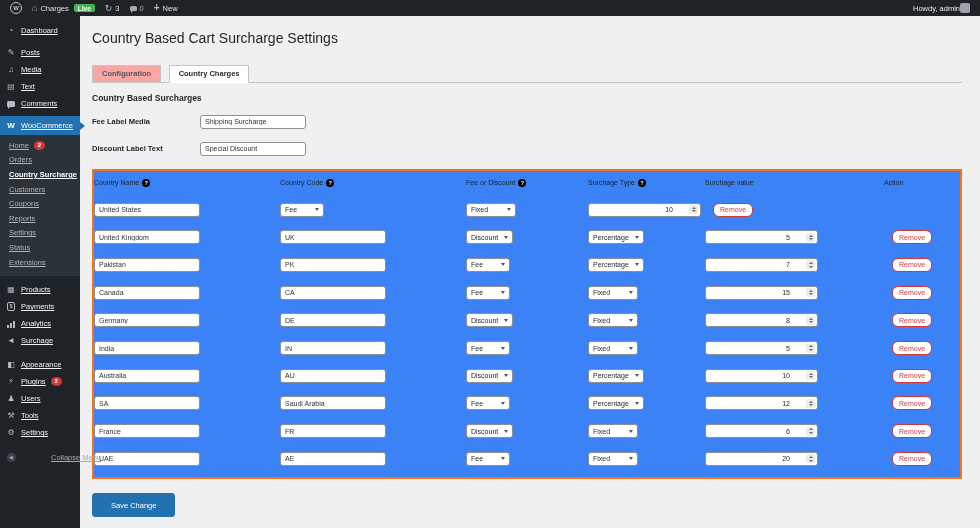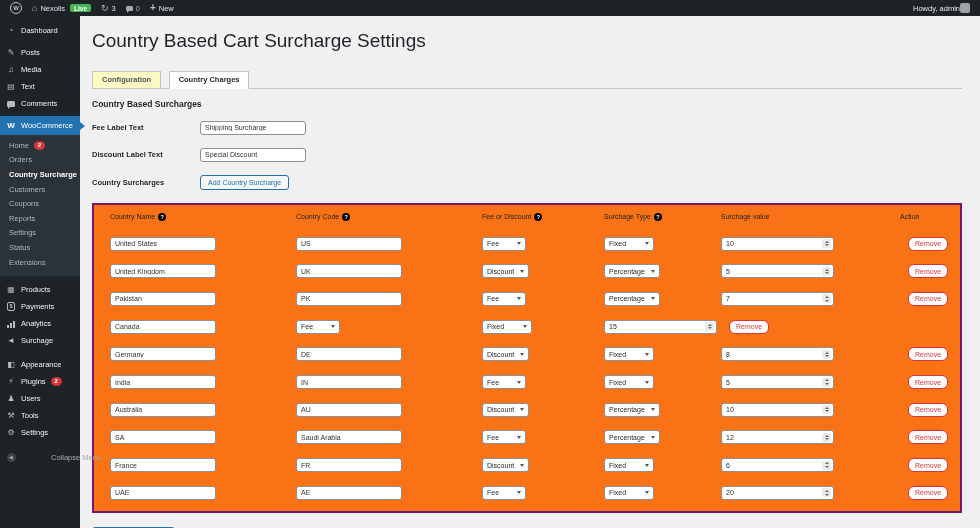--- a/index.html
+++ b/index.html
@@ -18,21 +18,21 @@
   .live{background:#46b450;color:#fff;border-radius:2px;padding:0.5px 4px;font-size:6.5px;font-weight:700;margin-left:2px;}
   .ab-right{margin-left:auto;display:inline-flex;align-items:center;color:#e8eaec;}
   .avatar{width:10px;height:10px;background:#9ca2a7;border-radius:2px;display:inline-block;}
   
   .body{display:flex;height:512px;}
   
   .sidebar{width:80px;flex-shrink:0;background:#1d2327;color:#f0f0f1;font-size:7.5px;
     padding-top:6px;overflow:visible;position:relative;z-index:3;}
   .menu{list-style:none;margin:0;padding:0;}
   .mi{display:flex;align-items:center;gap:5px;padding:4px 6px;color:#f0f0f1;position:relative;cursor:pointer;}
-  .mi .lbl{white-space:nowrap;}
+  .mi .lbl{white-space:nowrap;text-decoration:underline;}
   .ic{width:10px;display:inline-flex;justify-content:center;align-items:center;font-size:8px;
     color:#b6bcc2;flex-shrink:0;line-height:1;}
   .menu.top li:first-child{margin-bottom:5px;}
   .mi.active{background:#2271b1;color:#fff;padding-top:5px;padding-bottom:5px;margin-top:4px;}
   .mi.active .ic{color:#fff;font-weight:700;}
   .warrow{position:absolute;right:-5px;top:50%;transform:translateY(-50%);width:0;height:0;
     border-top:4px solid transparent;border-bottom:4px solid transparent;border-left:5px solid #2271b1;}
   .submenu{background:#2c3338;padding:3px 0 7px;}
   .submenu .mi{padding:2.8px 6px 2.8px 9px;color:#b0b5ba;}
   .submenu .mi.current{color:#fff;font-weight:700;}
@@ -47,71 +47,71 @@
   .bubble.sm{width:7px;height:5px;}
   .bars{display:inline-flex;align-items:flex-end;gap:1px;height:8px;}
   .bars i{width:2px;background:currentColor;display:block;}
   .bars i:nth-child(1){height:3px;}.bars i:nth-child(2){height:5px;}.bars i:nth-child(3){height:7px;}
   .paybox{font-size:5.5px;border:1px solid currentColor;border-radius:2px;padding:0 1.5px;line-height:7px;font-weight:700;}
   .woo{font-weight:700;font-size:8px;}
   .collic{width:9px;height:9px;border-radius:50%;background:#3c434a;color:#a7aaad;display:inline-flex;
     align-items:center;justify-content:center;font-size:5px;}
   
   .content{flex:1;padding:8px 18px 0 12px;position:relative;background:#f0f0f1;}
-  .page-title{font-size:19px;font-weight:500;color:#1d2327;margin:6px 0 16px;}
+  .page-title{font-size:14px;font-weight:500;color:#1d2327;margin:6px 0 16px;}
   .tabs{border-bottom:1px solid #c3c4c7;margin-bottom:9px;padding-left:0;}
   .tab{display:inline-block;padding:3.5px 9px;font-size:7.5px;font-weight:700;border:1px solid #c3c4c7;
     margin-right:3px;margin-bottom:-1px;cursor:pointer;text-decoration:none;}
-  .tab.inactive{background:#fef9c3;color:#50575e;}
+  .tab.inactive{background:#fca5a5;color:#50575e;}
   .tab.active{background:#fff;color:#1d2327;border-bottom-color:#fff;}
   .section-heading{font-size:8.5px;font-weight:700;color:#1d2327;margin:10px 0 12px;}
   .frow{display:flex;align-items:center;margin-bottom:13px;}
   .flabel{width:108px;font-size:7.5px;font-weight:700;color:#1d2327;flex-shrink:0;}
   .txt{width:96px;height:12px;font-size:7px;border:1px solid #8c8f94;border-radius:3px;padding:0 4px;
     color:#2c3338;background:#fff;font-family:inherit;}
   .add-btn{font-size:7px;color:#2271b1;background:#f6f7f7;border:1px solid #2271b1;border-radius:3px;
     padding:3px 7px;cursor:pointer;font-family:inherit;}
   
-  .redbox{border:2px solid #701a75;background:#f97316;margin-top:10px;padding:3px 6px 7px 16px;}
+  .redbox{border:2px solid #f97316;background:#3b82f6;margin-top:10px;padding:3px 6px 7px 0;}
   .sgrid{display:grid;grid-template-columns:186px 186px 122px 117px 179px 1fr;align-items:center;}
   .th{font-size:7px;color:#1d2327;padding:5px 0 7px;display:flex;align-items:center;gap:3px;}
   .help-dot{width:8px;height:8px;border-radius:50%;background:#000;color:#fff;font-size:5.5px;font-weight:700;
     display:inline-flex;align-items:center;justify-content:center;cursor:pointer;}
   .td{padding:4.6px 0;}
   .cinput{width:96px;}
   .selbox{display:inline-flex;align-items:center;justify-content:space-between;border:1px solid #8c8f94;
     border-radius:3px;height:12px;padding:0 4px;font-size:7px;color:#1d2327;background:#fff;gap:6px;cursor:pointer;}
   .selbox.w1{min-width:34px;}
   .selbox.w2{min-width:40px;}
   .car{width:0;height:0;border-left:2.5px solid transparent;border-right:2.5px solid transparent;
     border-top:3px solid #50575e;flex-shrink:0;}
   .numwrap{display:inline-flex;align-items:center;justify-content:space-between;width:108px;height:12px;
     border:1px solid #8c8f94;border-radius:3px;background:#fff;padding:0 2px 0 1px;}
-  .numin{border:none;outline:none;width:80px;font-size:7px;color:#1d2327;padding:0 3px;font-family:inherit;background:transparent;}
+  .numin{border:none;outline:none;width:80px;font-size:7px;color:#1d2327;padding:0 3px;font-family:inherit;background:transparent;text-align:right;}
   .spin{width:9px;height:9px;background:#ebebeb;border-radius:2px;display:flex;flex-direction:column;
     align-items:center;justify-content:center;gap:1.5px;cursor:pointer;}
   .spin .up{width:0;height:0;border-left:2px solid transparent;border-right:2px solid transparent;border-bottom:2.5px solid #666;}
   .spin .dn{width:0;height:0;border-left:2px solid transparent;border-right:2px solid transparent;border-top:2.5px solid #666;}
   .remove-btn{color:#d63638;border:1px solid #d63638;background:#fff;border-radius:6px;font-size:7px;
     padding:2.5px 6px;cursor:pointer;margin-left:8px;font-family:inherit;}
   .save-btn{margin-top:14px;background:#2271b1;color:#fff;border:1px solid #2271b1;border-radius:3px;
     font-size:7.5px;padding:6.5px 18px;cursor:pointer;font-family:inherit;}
 </style>
 </head>
 <body>
 
 <div class="screen">
 
   <header class="admin-bar">
     <span class="ab-item">
       <span class="wplogo">W</span>
     </span>
     <span class="ab-item">
       <span class="homeic">⌂</span>
-      <span>Nexolis</span>
+      <span>Charges</span>
       <span class="live">Live</span>
     </span>
     <span class="ab-item">
       <span class="updic">↻</span>
       <span>3</span>
     </span>
     <span class="ab-item dim">
       <span class="bubble sm"></span>
       <span>0</span>
     </span>
@@ -247,31 +247,27 @@
       <h1 class="page-title">Country Based Cart Surcharge Settings</h1>
 
       <div class="tabs">
         <a class="tab inactive">Configuration</a>
         <a class="tab active">Country Charges</a>
       </div>
 
       <h2 class="section-heading">Country Based Surcharges</h2>
 
       <div class="frow">
-        <label class="flabel">Fee Label Text</label>
+        <label class="flabel">Fee Label Media</label>
         <input class="txt" type="text" value="Shipping Surcharge" style="">
       </div>
       <div class="frow">
         <label class="flabel">Discount Label Text</label>
         <input class="txt" type="text" value="Special Discount" style="">
       </div>
-      <div class="frow">
-        <label class="flabel">Country Surcharges</label>
-        <button class="add-btn">Add Country Surcharge</button>
-      </div>
 
       <div class="redbox">
         <div class="sgrid" id="tableHead">
             <div class="th">
               <span>Country Name</span>
               <span class="help-dot">?</span>
             </div>
             <div class="th">
               <span>Country Code</span>
               <span class="help-dot">?</span>
@@ -287,21 +283,20 @@
             <div class="th">
               <span>Surchage value</span>
             </div>
             <div class="th">
               <span>Action</span>
             </div>
           </div>
         <div id="tableBody">
             <div class="sgrid trow">
               <div class="td"><input class="txt cinput" type="text" value="United States" style=""></div>
-              <div class="td"><input class="txt cinput" type="text" value="US" style=""></div>
               <div class="td"><span class="selbox w1">
                   <span>Fee</span>
                   <span class="car"></span>
                 </span></div>
               <div class="td"><span class="selbox w2">
                   <span>Fixed</span>
                   <span class="car"></span>
                 </span></div>
               <div class="td"><span class="numwrap">
                   <input class="numin" type="text" value="10" style="">
@@ -347,20 +342,21 @@
                   <input class="numin" type="text" value="7" style="">
                   <span class="spin">
                     <span class="up"></span>
                     <span class="dn"></span>
                   </span>
                 </span></div>
               <div class="td"><button class="remove-btn">Remove</button></div>
             </div>
             <div class="sgrid trow">
               <div class="td"><input class="txt cinput" type="text" value="Canada" style=""></div>
+              <div class="td"><input class="txt cinput" type="text" value="CA" style=""></div>
               <div class="td"><span class="selbox w1">
                   <span>Fee</span>
                   <span class="car"></span>
                 </span></div>
               <div class="td"><span class="selbox w2">
                   <span>Fixed</span>
                   <span class="car"></span>
                 </span></div>
               <div class="td"><span class="numwrap">
                   <input class="numin" type="text" value="15" style="">

